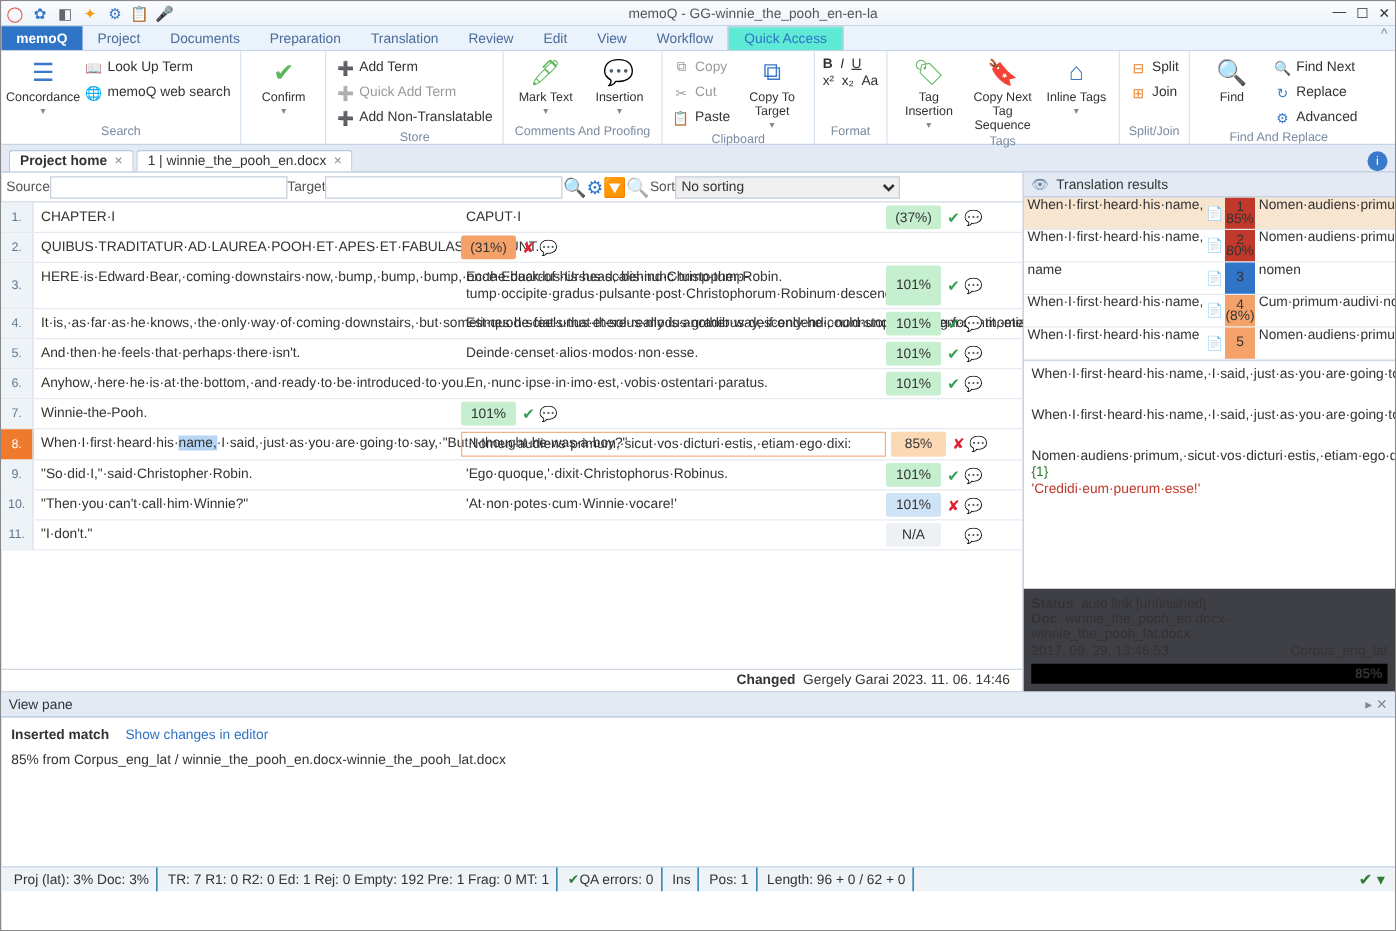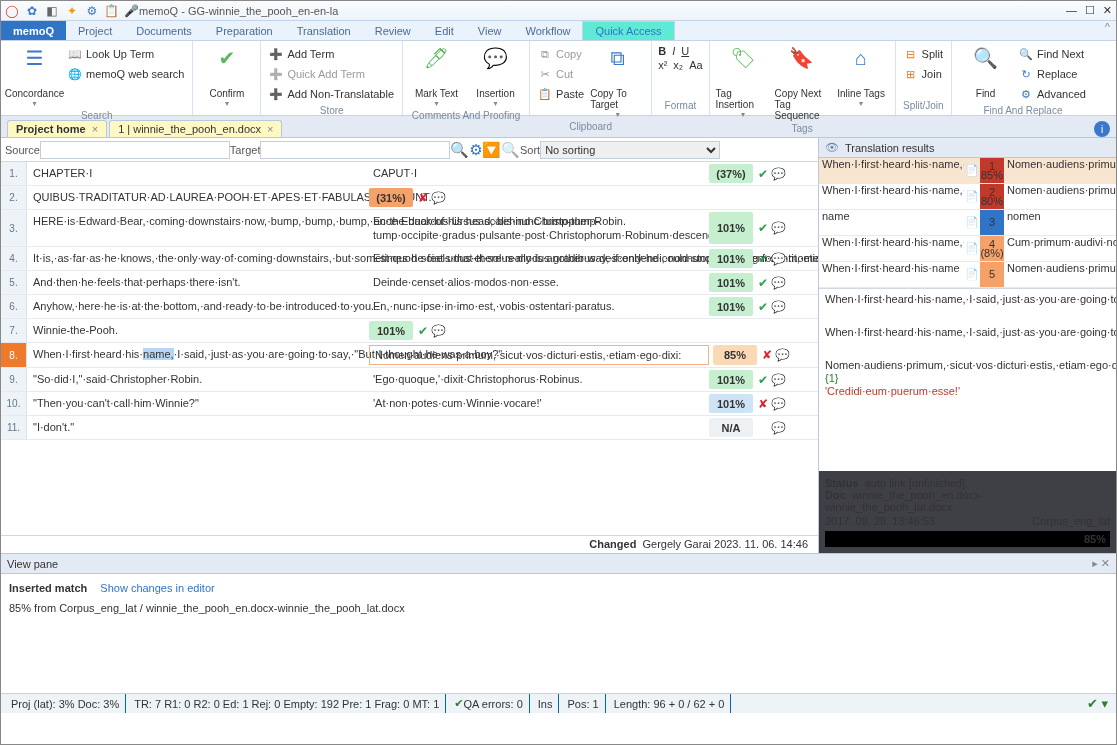--- a/index.html
+++ b/index.html
@@ -1,55 +1,55 @@
 <!DOCTYPE html>
 <html><head>
 <meta charset="utf-8">
 <style>
 *{box-sizing:border-box;margin:0;padding:0;font-family:"Segoe UI",Tahoma,sans-serif;font-size:11px;color:#333}
 body{width:1117px;height:745px;background:#fff;overflow:hidden;border:1px solid #888}
 .titlebar{height:20px;background:linear-gradient(#fafcfe,#eef4fa);display:flex;align-items:center;padding:0 4px;border-bottom:1px solid #c5d3e6}
 .titlebar .qatb{display:flex;gap:6px}
 .titlebar .qatb span{width:14px;height:14px;display:inline-flex;align-items:center;justify-content:center;font-size:12px}
-.titlebar .title{flex:1;color:#555}
+.titlebar .title{flex:1;text-align:center;color:#555}
 .titlebar .winbtns{display:flex;gap:8px;font-size:13px;color:#555}
 .menubar{height:20px;background:#eaf2fb;display:flex;align-items:stretch;border-bottom:1px solid #c5d3e6}
 .menubar .mtab{padding:0 12px;display:flex;align-items:center;color:#4a6b99;cursor:pointer}
 .menubar .mtab.first{background:#2f74c6;color:#fff;font-weight:bold}
 .menubar .mtab.active{background:#5eead4;border:1px solid #c5d3e6;border-bottom:none;color:#2f74c6}
 .menubar .caret{margin-left:auto;padding:0 6px;color:#888}
 .ribbon{height:75px;background:#fff;display:flex;border-bottom:1px solid #c5d3e6}
 .rgroup{border-right:1px solid #d9e3ef;padding:2px 6px 0;display:flex;flex-direction:column;align-items:center}
 .rgroup .rbody{display:flex;flex:1;align-items:flex-start;gap:4px}
 .rgroup .rlabel{font-size:10px;color:#7a8aa0;padding:2px 0 4px}
 .rbtn-l{display:flex;flex-direction:column;align-items:center;width:55px;padding-top:2px;cursor:pointer}
 .rbtn-l .ric{width:28px;height:26px;display:flex;align-items:center;justify-content:center;font-size:20px}
-.rbtn-l .rtxt{font-size:10px;line-height:11px;margin-top:17px}
+.rbtn-l .rtxt{font-size:10px;text-align:center;line-height:11px;margin-top:2px}
 .rbtn-s{display:flex;align-items:center;gap:4px;height:18px;padding:0 2px;cursor:pointer;font-size:10.5px}
 .rbtn-s .ric{width:14px;height:14px;display:inline-flex;align-items:center;justify-content:center;font-size:11px}
 .rcol{display:flex;flex-direction:column;gap:2px;padding-top:2px}
 .doc-tabs{height:22px;background:#e3eaf3;display:flex;align-items:flex-end;padding:0 6px;border-bottom:1px solid #b9c8db}
-.doc-tab{background:#fef9c3;border:1px solid #b9c8db;border-bottom:none;padding:2px 8px;display:flex;align-items:center;gap:6px;margin-right:2px;border-radius:3px 3px 0 0}
+.doc-tab{background:#ffffff;border:1px solid #b9c8db;border-bottom:none;padding:2px 8px;display:flex;align-items:center;gap:6px;margin-right:2px;border-radius:3px 3px 0 0}
 .doc-tab .x{color:#888;cursor:pointer}
 .doc-tabs .globe{margin-left:auto;width:16px;height:16px;border-radius:50%;background:#3a79c9;color:#fff;display:flex;align-items:center;justify-content:center;font-size:10px}
 .workarea{display:flex;height:415px}
 .editor{flex:1;display:flex;flex-direction:column;border-right:1px solid #b9c8db}
 .filterbar{height:24px;display:flex;align-items:center;gap:0;padding:2px 4px;border-bottom:1px solid #d0d8e2}
 .filterbar label{color:#555}
 .filterbar input{border:1px solid #c5cfdc;height:18px;padding:0 2px}
 .filterbar .ficon{font-size:15px;color:#6885a8;cursor:pointer}
 .filterbar select{border:1px solid #c5cfdc;height:18px;width:180px}
 .grid{flex:1;overflow:auto}
 .row{display:flex;border-bottom:1px solid #e6eaf0;min-height:24px}
 .row .num{width:26px;background:#eef3f8;border-right:1px solid #d9e1ea;display:flex;align-items:center;justify-content:center;color:#65768c;font-size:10px}
 .row.active .num{background:#f07a2b;color:#fff}
 .row .src{width:340px;padding:4px 6px;line-height:14px}
 .row .tgt{width:340px;padding:4px 6px;line-height:14px}
 .row.active .tgt{border:1px solid #f4b183;margin:2px;padding:2px 5px}
-.row .pct{width:44px;display:flex;align-items:center;justify-content:center;font-weight:bold;border-radius:2px;margin:2px}
+.row .pct{width:44px;display:flex;align-items:center;justify-content:center;font-weight:normal;border-radius:2px;margin:2px}
 .row .stat{width:16px;display:flex;align-items:center;justify-content:center;font-size:12px}
 .row .comm{width:16px;display:flex;align-items:center;justify-content:center;color:#7bb3e0;font-size:12px}
 .row .hl{background:#b7d6f5}
 .grid-footer{height:18px;text-align:right;padding:2px 10px;color:#555;border-top:1px solid #d0d8e2}
 .tr-panel{width:297px;display:flex;flex-direction:column}
 .tr-head{height:20px;background:#e3eaf3;display:flex;align-items:center;gap:6px;padding:0 6px;border-bottom:1px solid #b9c8db}
 .tr-head .eye{color:#6885a8}
 .tr-matches{height:130px;overflow:auto}
 .tr-match{display:flex;height:26px;border-bottom:1px solid #e6eaf0;font-size:10px}
 .tr-match .m-src{flex:1;padding:1px 3px;line-height:11px;overflow:hidden}

